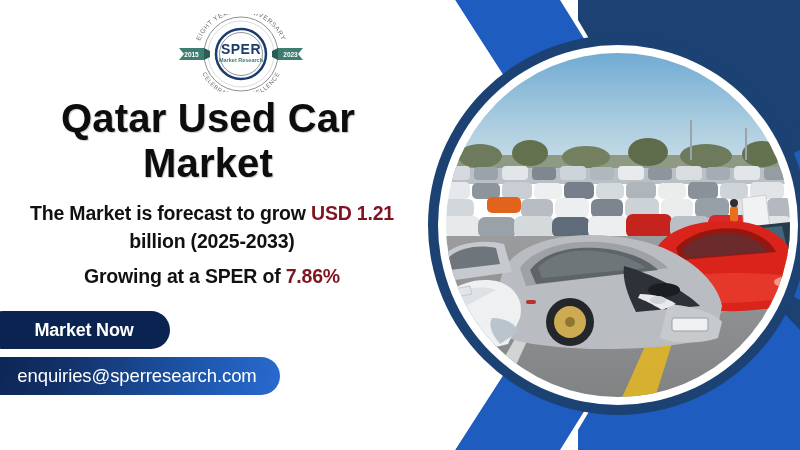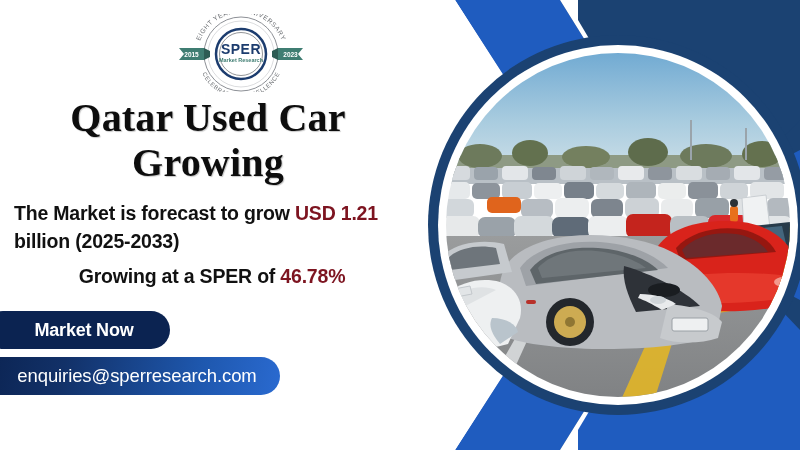--- a/index.html
+++ b/index.html
@@ -34,34 +34,35 @@
   }
   #logo-wrap svg { display: block; }
 
   
   #headline {
     position: absolute;
     left: 8px;
     top: 96px;
     width: 400px;
     text-align: center;
-    font-family: Liberation Serif, serif;
+    font-family: Liberation Sans, sans-serif;
     font-weight: bold;
     font-size: 40px;
     line-height: 1.12;
     color: #0d0d0d;
     letter-spacing: 0.2px;
     text-shadow: 1px 1px 1px rgba(0,0,0,0.22);
   }
 
   #forecast-line {
     position: absolute;
     left: 14px;
     top: 200px;
     width: 396px;
+    text-align: center;
     font-size: 19.5px;
     font-weight: bold;
     line-height: 1.42;
     color: #111111;
     letter-spacing: -0.2px;
   }
   #cagr-line {
     position: absolute;
     left: 14px;
     top: 265px;
@@ -327,29 +328,29 @@
       <text x="31" y="85" font-size="13" font-weight="bold" text-anchor="middle" font-family="Liberation Sans, sans-serif" fill="#ffffff">2015</text>
       <text x="229" y="85" font-size="13" font-weight="bold" text-anchor="middle" font-family="Liberation Sans, sans-serif" fill="#ffffff">2023</text>
 
       <text x="130" y="80" font-size="28" font-weight="bold" text-anchor="middle" font-family="Liberation Sans, sans-serif" fill="#1c3c6e" letter-spacing="1">SPER</text>
       <text x="130" y="96" font-size="11" font-weight="bold" text-anchor="middle" font-family="Liberation Sans, sans-serif" fill="#3f7d72">Market Research</text>
     </svg>
   </div>
 
   <div id="headline">
     <div>Qatar Used Car</div>
-    <div>Growing</div>
+    <div>Market</div>
   </div>
 
   <div id="forecast-line">
     <span>The Market is forecast to grow </span><span class="accent-red">USD 1.21</span><span> billion (2025-2033)</span>
   </div>
 
   <div id="cagr-line">
-    <span>Growing at a SPER of </span><span class="accent-red">46.78%</span>
+    <span>Growing at a SPER of </span><span class="accent-red">7.86%</span>
   </div>
 
   <div id="contact-button">
     <span>Market Now</span>
   </div>
 
   <div id="email-bar">
     <span>enquiries@sperresearch.com</span>
   </div>
 

